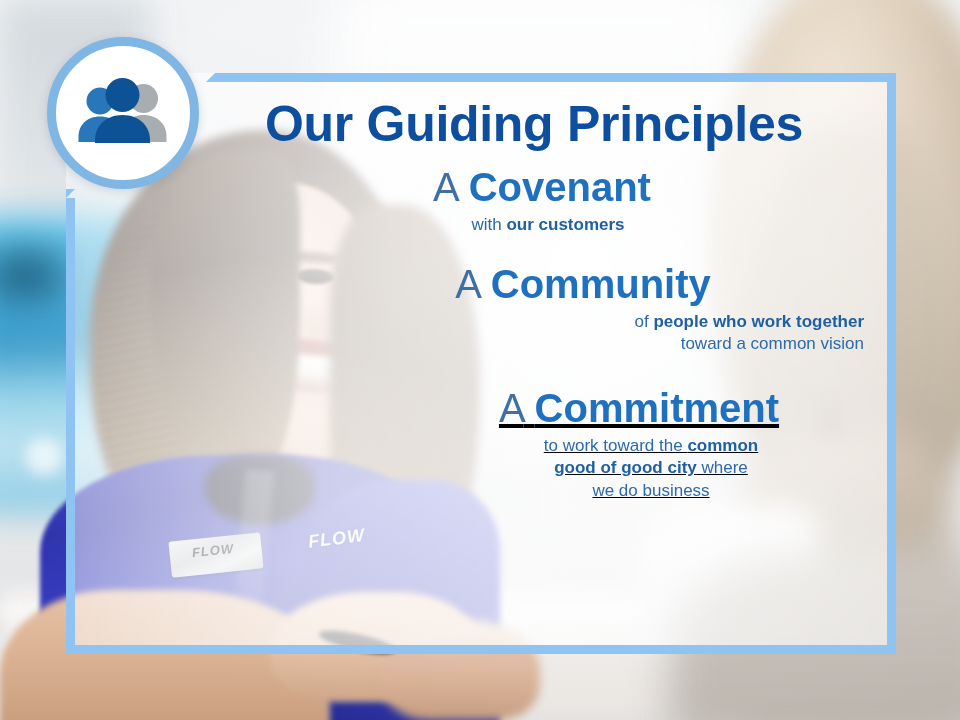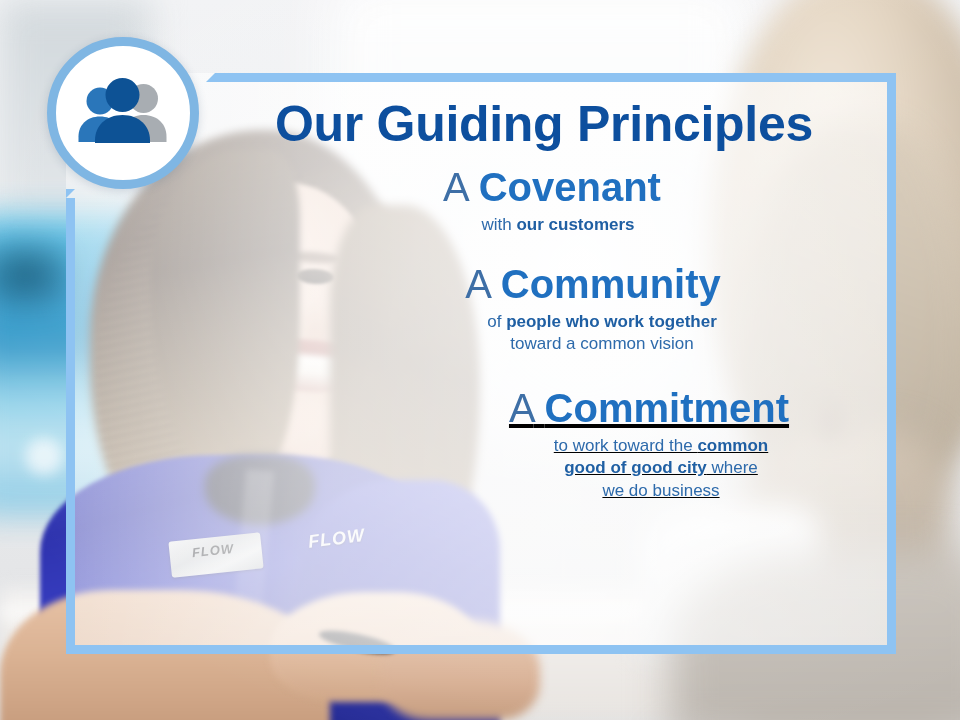--- a/index.html
+++ b/index.html
@@ -276,21 +276,21 @@
     background:#ffffff;
     border:9px solid #7fb6e3;
     box-sizing:border-box;
     box-shadow:0 2px 10px rgba(40,70,110,.18);
     display:flex;align-items:center;justify-content:center;
   }
   .icon-circle svg{display:block;}
 
   
   .text-wrap{
-    position:absolute;left:214px;top:82px;width:660px;
+    position:absolute;left:204px;top:82px;width:660px;
     text-align:center;
   }
   .title{
     font-size:50px;font-weight:bold;color:#0d4f9e;
     letter-spacing:-0.3px;line-height:1.06;
     margin:16px 0 0 0;white-space:nowrap;
   }
 
   .principle{margin-top:14px;}
   .p-head{
@@ -301,21 +301,21 @@
   .p-sub{
     font-size:17px;line-height:1.32;color:#2d6aab;font-weight:normal;margin-top:4px;
   }
   .p-sub b{font-weight:bold;color:#1f5fa3;}
 
   
   .pr-1 .p-head{padding-left:16px;}
   .pr-1 .p-sub{padding-left:28px;}
   .pr-2{margin-top:26px;}
   .pr-2 .p-head{padding-left:98px;}
-  .pr-2 .p-sub{padding-left:116px;}
+  .pr-2 .p-sub{padding-left:116px;text-align:right;}
   .pr-3{margin-top:30px;text-decoration:underline;}
   .pr-3 .p-head{padding-left:210px;}
   .pr-3 .p-sub{padding-left:234px;}
 </style>
 </head>
 <body>
 
 <div id="stage">
 
   <div class="photo">

